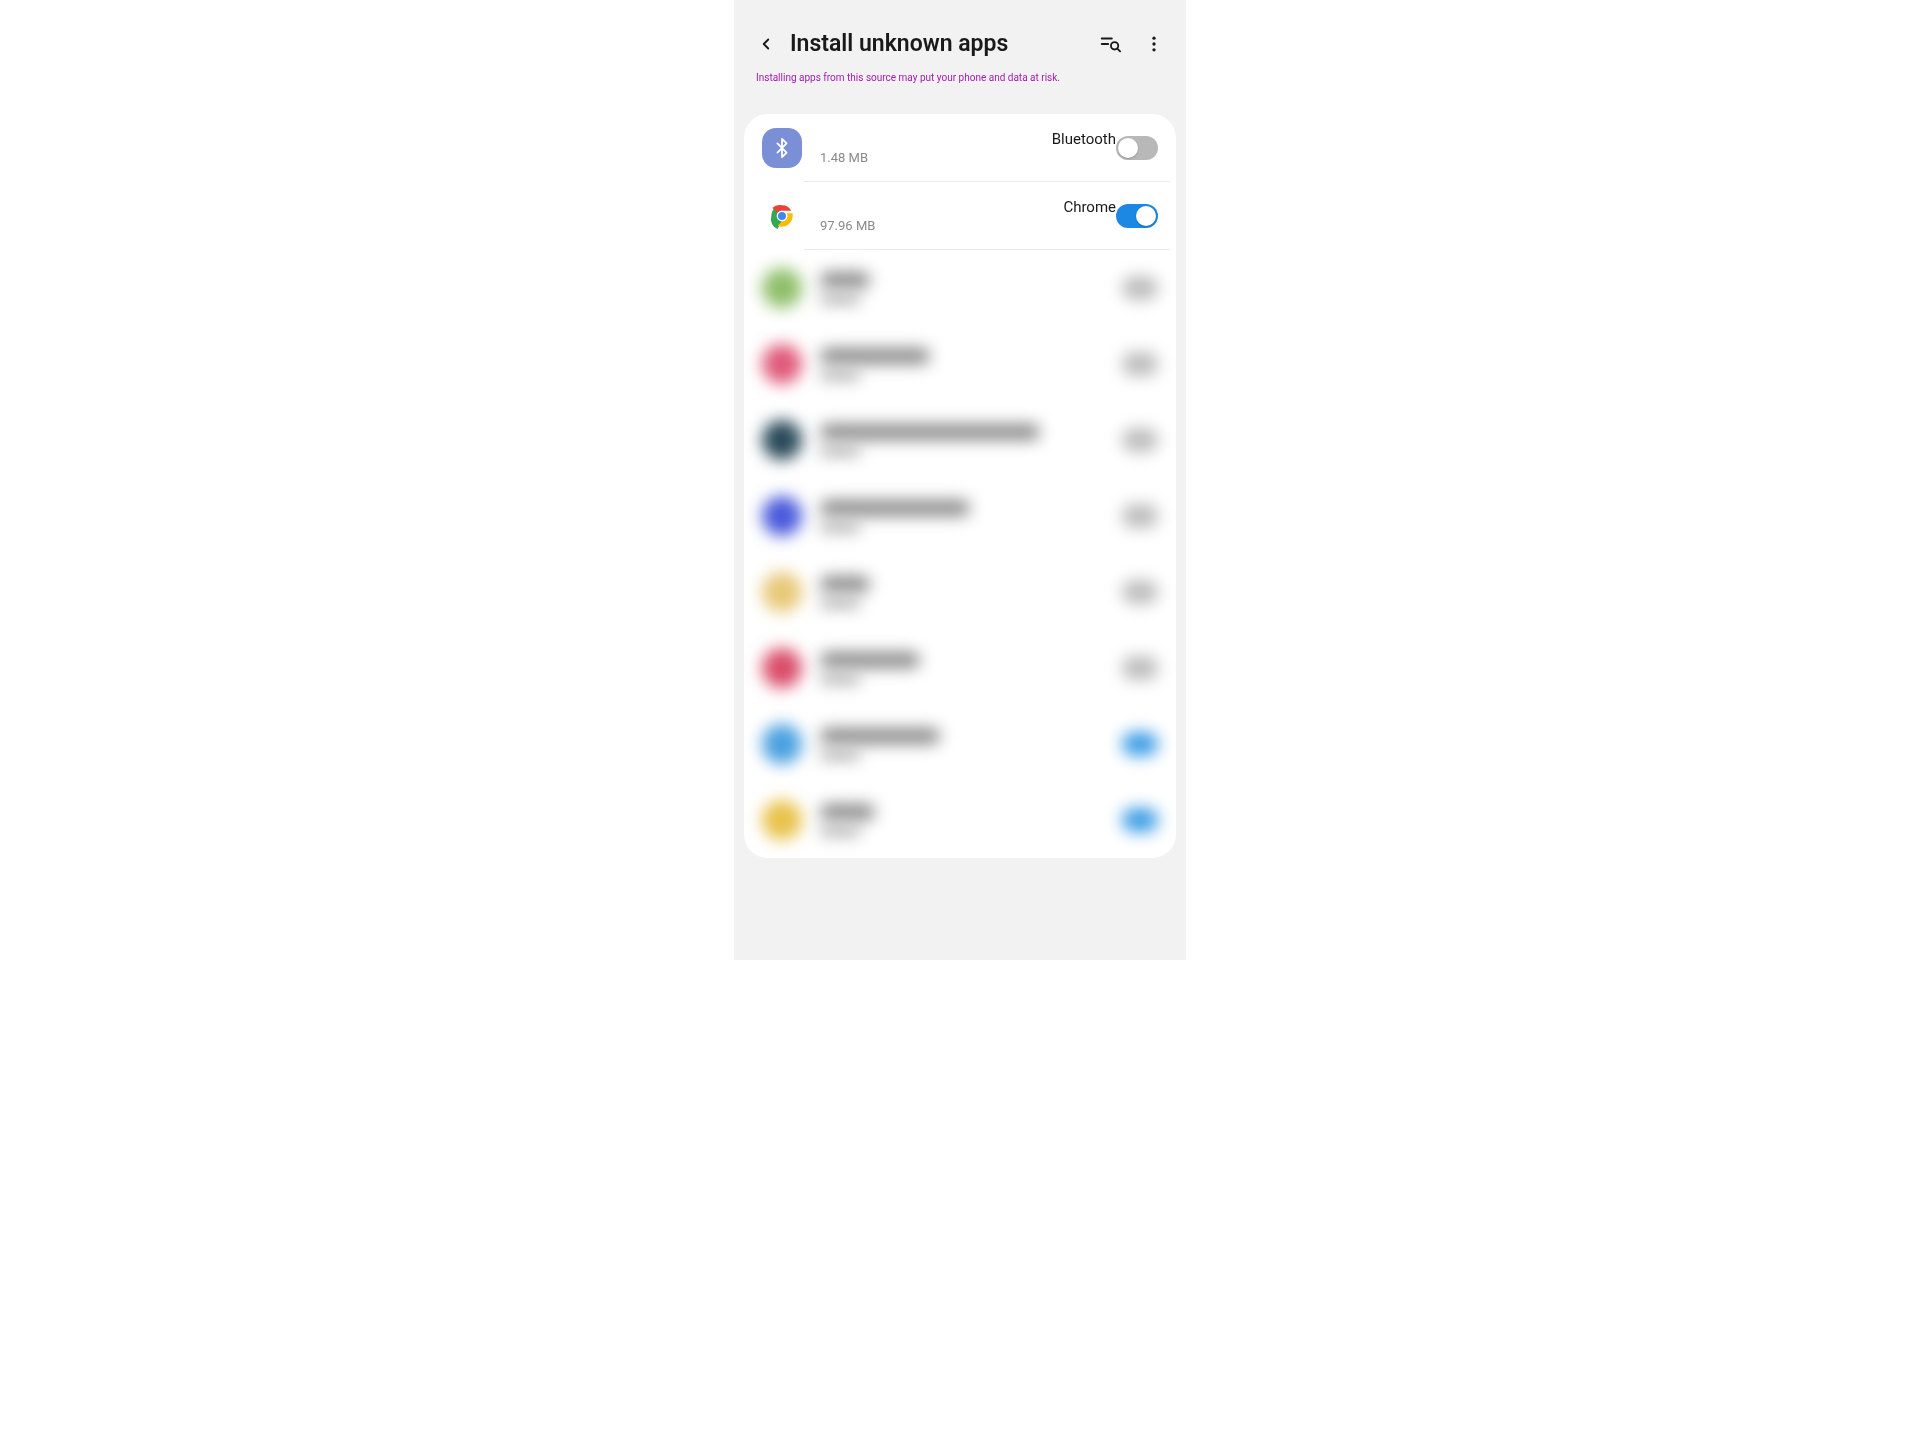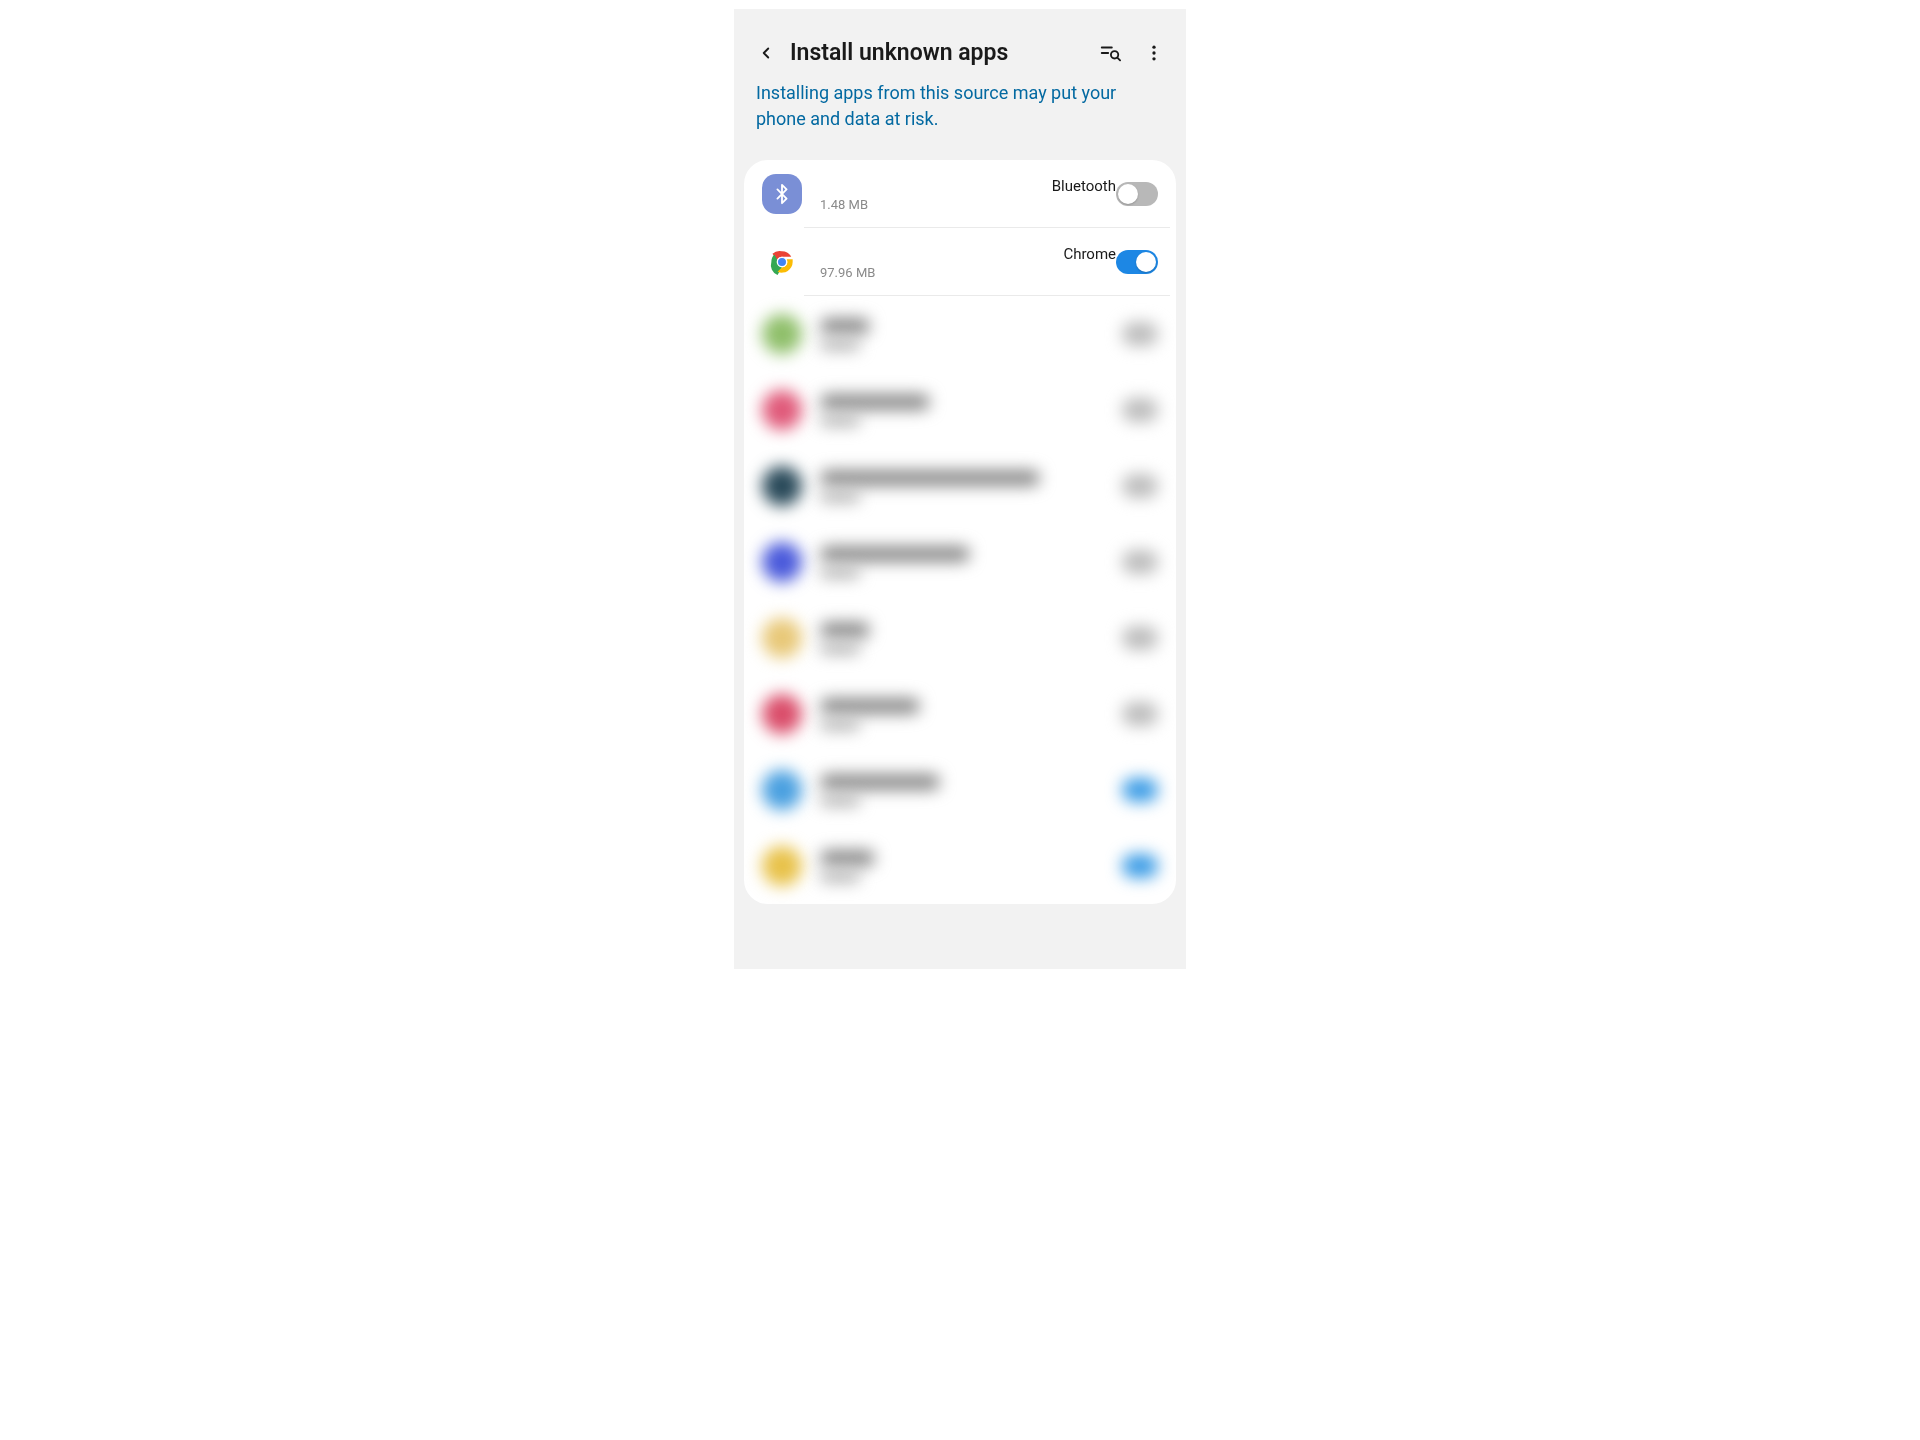--- a/index.html
+++ b/index.html
@@ -9,21 +9,21 @@
       background: #ffffff;
       font-family: -apple-system, BlinkMacSystemFont, 'Segoe UI', Roboto, sans-serif;
       display: flex;
       justify-content: center;
       align-items: flex-start;
     }
     .phone-frame {
       width: 452px;
       height: 960px;
       background: #f2f2f2;
-      margin-top: 9px;
+      margin-top: 0;
       border-radius: 0;
       overflow: hidden;
       position: relative;
     }
     .header {
       padding: 30px 20px 12px 20px;
     }
     .header-row {
       display: flex;
       align-items: center;
@@ -51,22 +51,22 @@
     }
     .icon-btn {
       width: 24px;
       height: 24px;
       display: flex;
       align-items: center;
       justify-content: center;
       cursor: pointer;
     }
     .subtitle {
-      font-size: 18px;
-      color: #0369a1;
+      font-size: 10px;
+      color: #a21caf;
       line-height: 1.45;
       margin-top: 14px;
       padding: 0 2px;
     }
     .list-container {
       background: #ffffff;
       margin: 16px 10px 0 10px;
       border-radius: 24px;
       overflow: hidden;
     }

